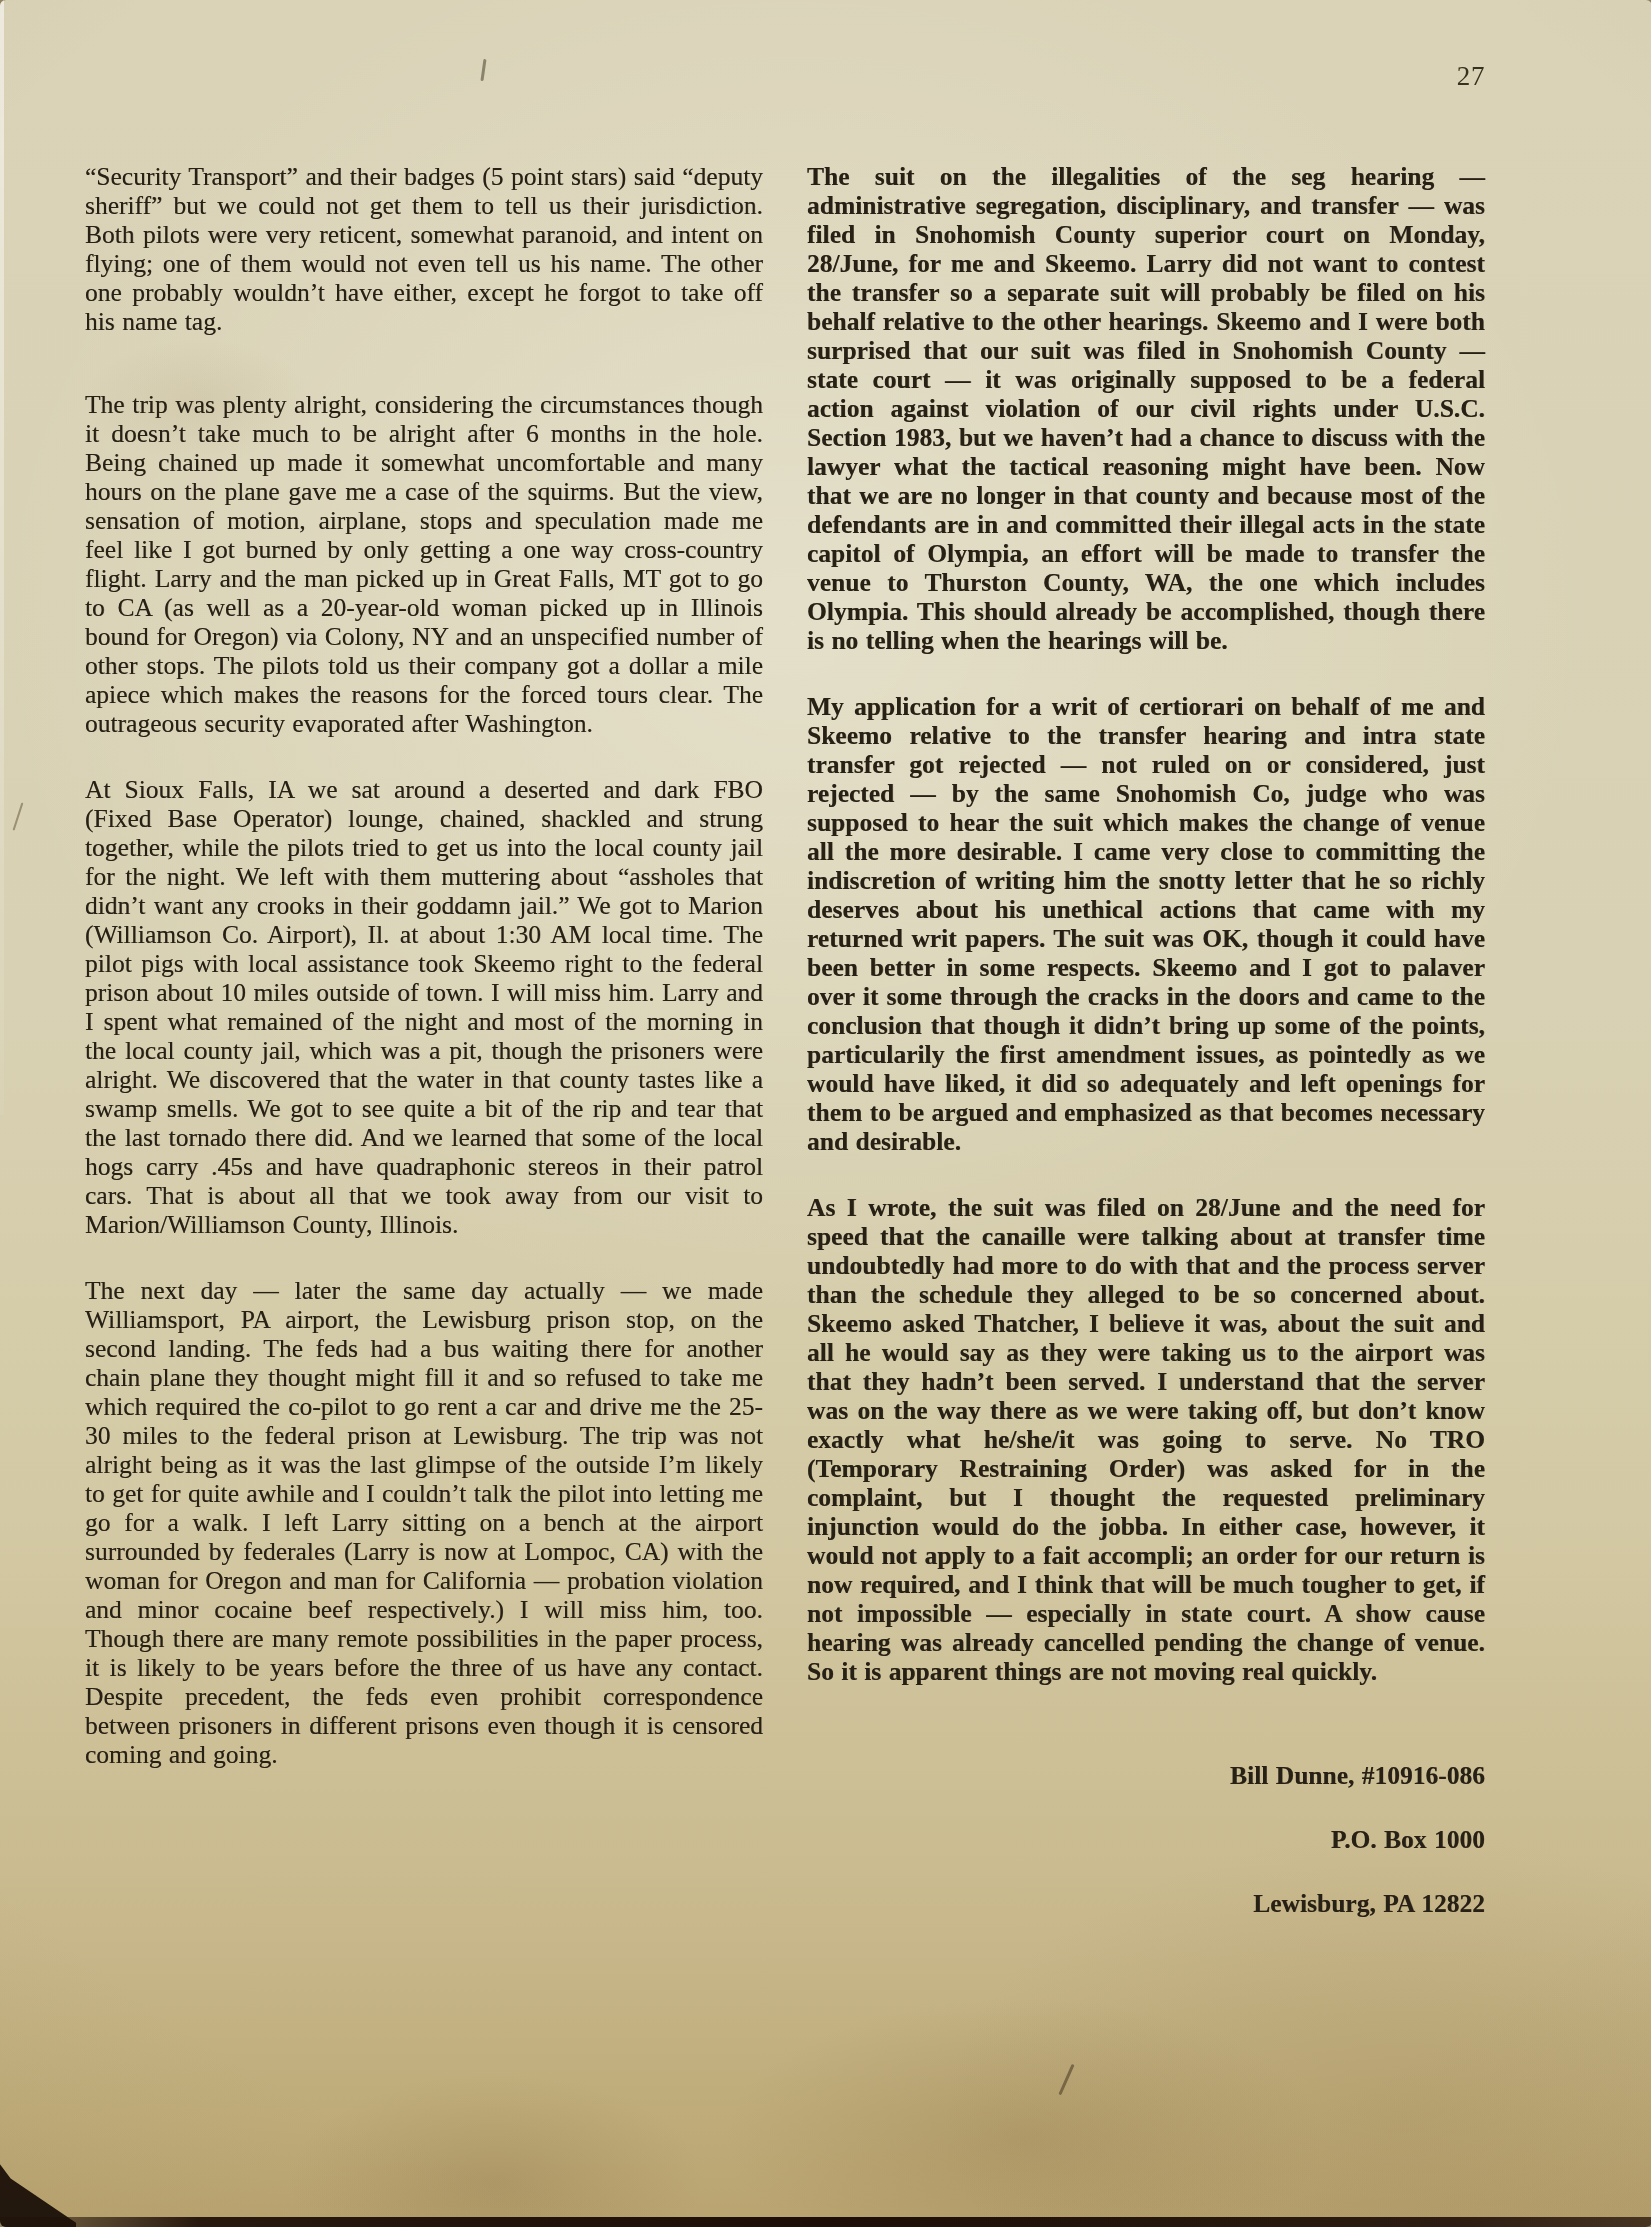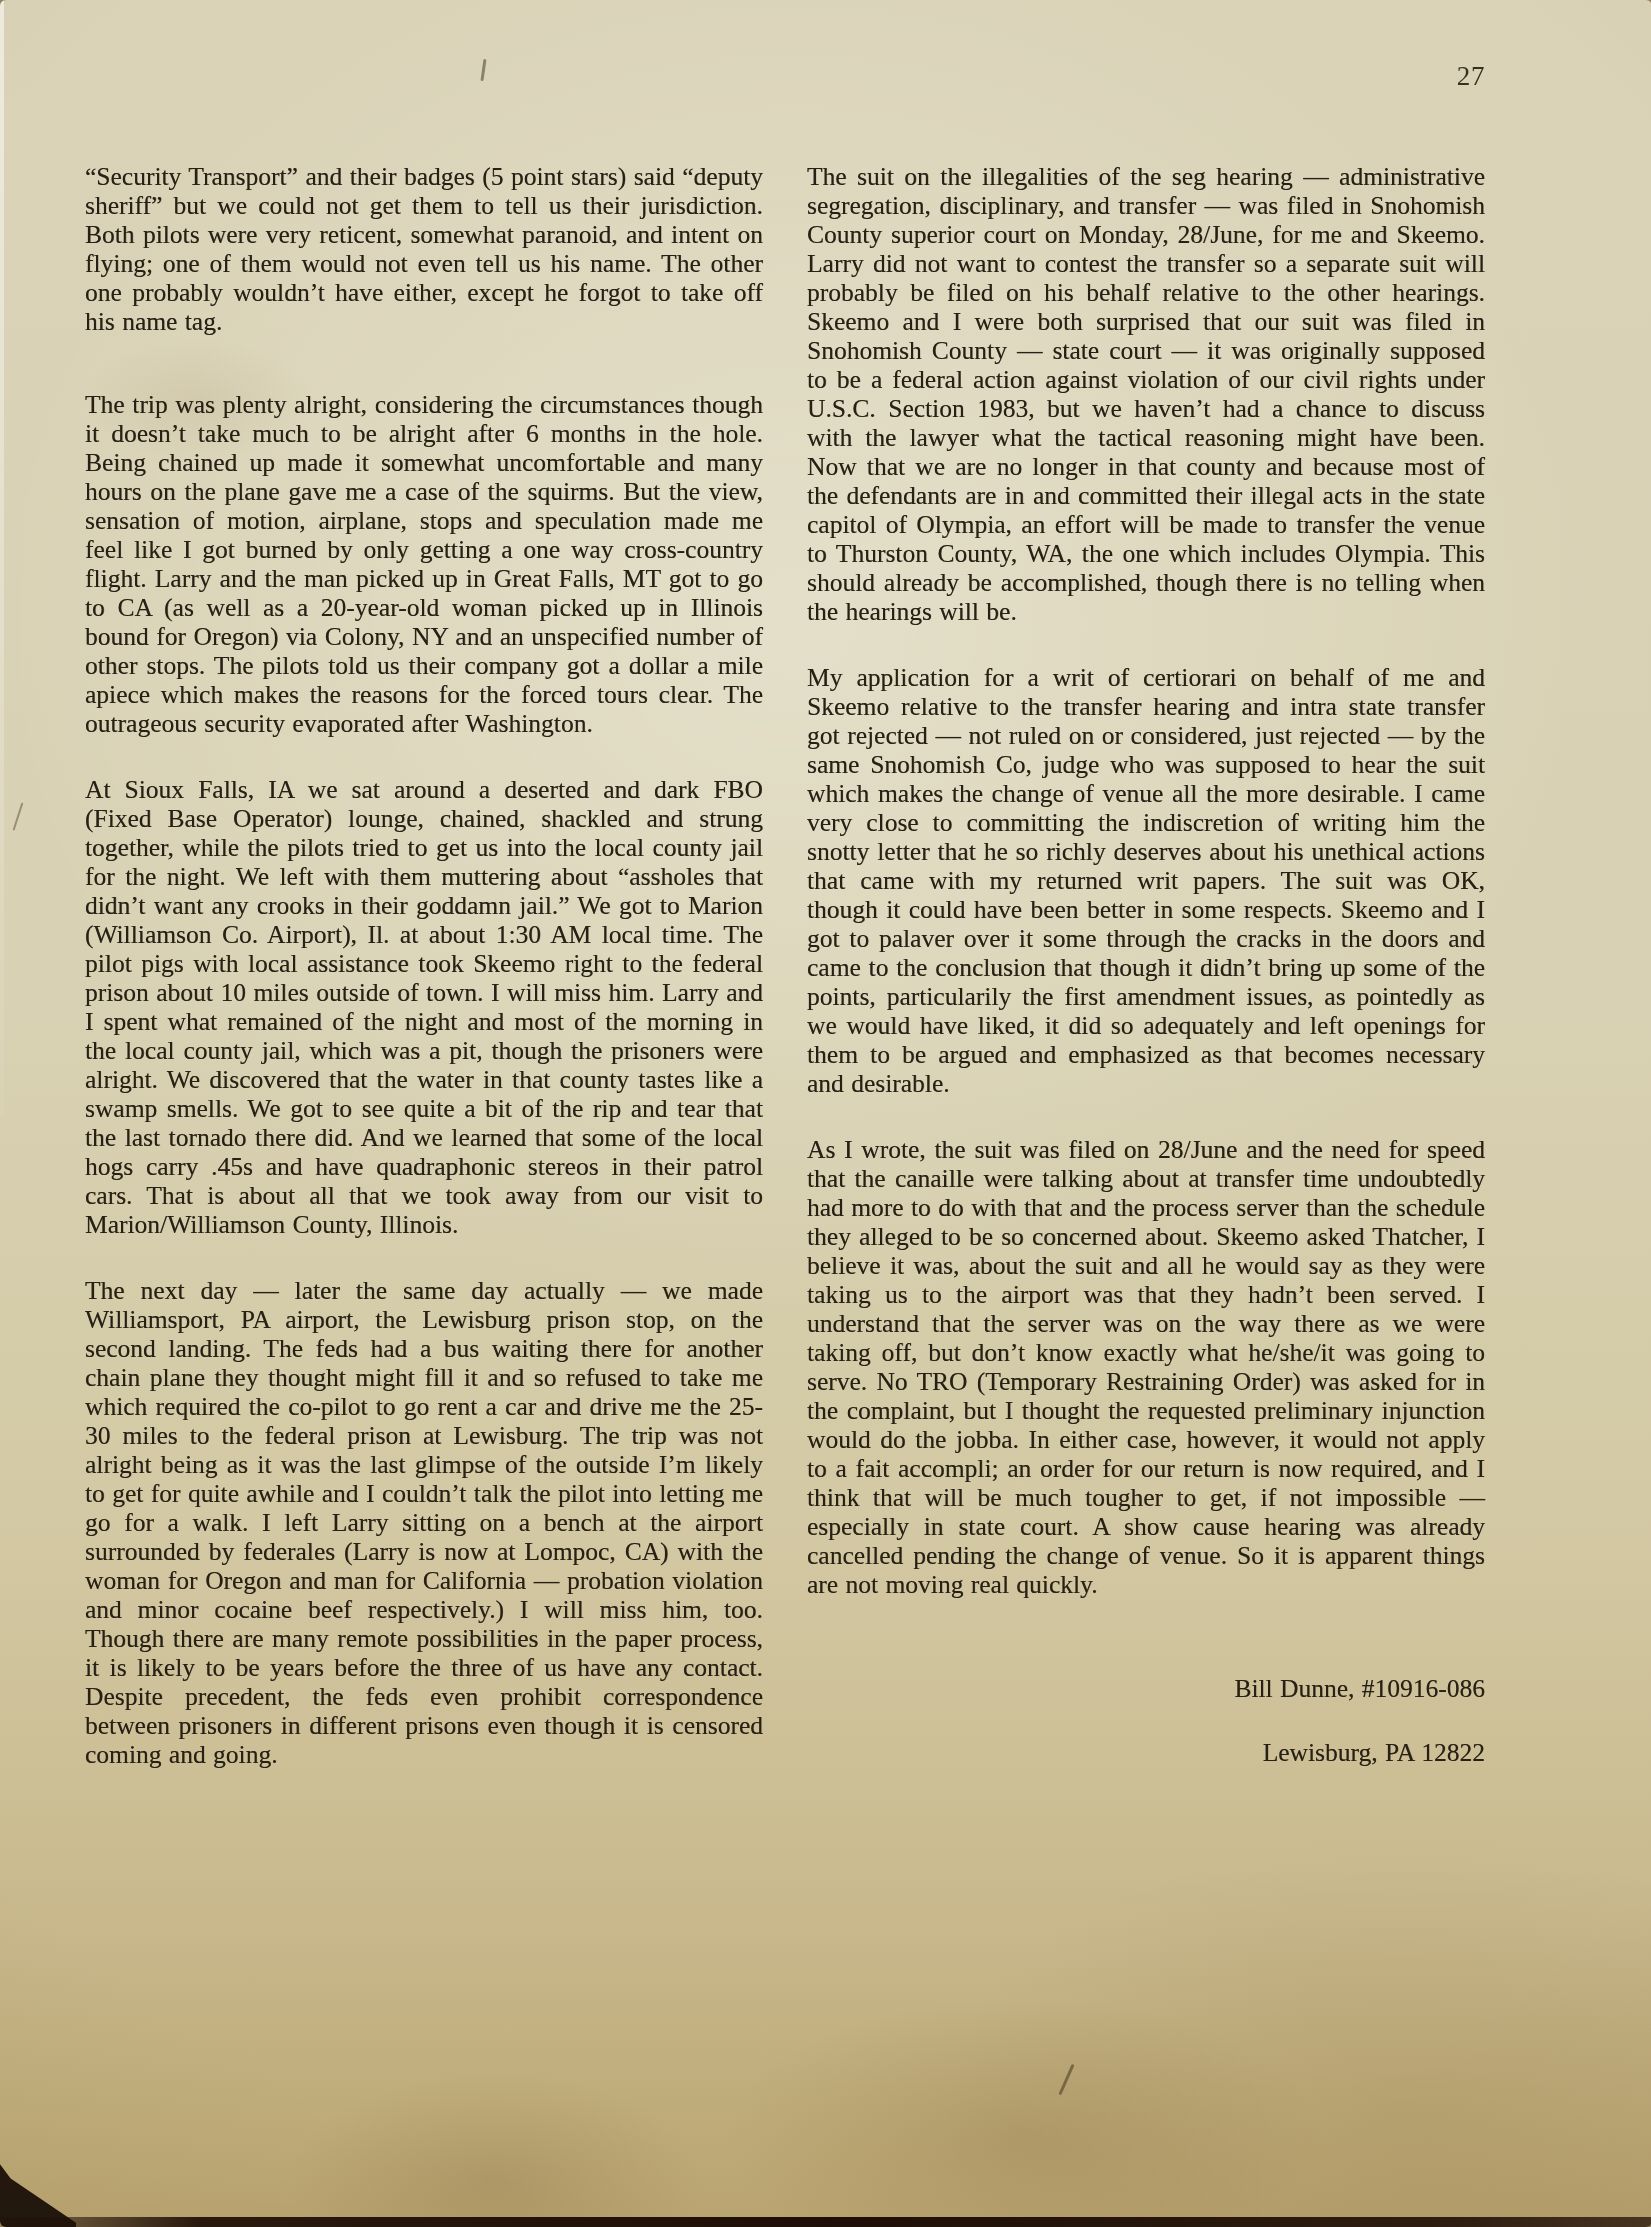--- a/index.html
+++ b/index.html
@@ -63,21 +63,21 @@
     position: absolute;
     top: 162px;
     width: 678px;
     font-size: 25.5px;
     line-height: 29px;
     text-align: justify;
     word-spacing: 1px;
     text-shadow: 0.3px 0.3px 0.4px rgba(55,42,25,0.5);
   }
   .col-left  { left: 85px; }
-  .col-right { left: 807px; }
+  .col-right { left: 807px; font-weight: bold; }
   .col p { margin: 0 0 37px 0; }
   .col-left p.extra-gap { margin-bottom: 54px; }
   .signature {
     margin-top: 42px;
     text-align: right;
     line-height: 32px;
     white-space: pre-line;
   }
   .signature div { margin: 0; }
   .artifact {
@@ -128,20 +128,21 @@
     <p>The next day — later the same day actually — we made Williamsport, PA airport, the Lewisburg prison stop, on the second landing. The feds had a bus waiting there for another chain plane they thought might fill it and so refused to take me which required the co-pilot to go rent a car and drive me the 25-30 miles to the federal prison at Lewisburg. The trip was not alright being as it was the last glimpse of the outside I’m likely to get for quite awhile and I couldn’t talk the pilot into letting me go for a walk. I left Larry sitting on a bench at the airport surrounded by federales (Larry is now at Lompoc, CA) with the woman for Oregon and man for California — probation violation and minor cocaine beef respectively.) I will miss him, too. Though there are many remote possibilities in the paper process, it is likely to be years before the three of us have any contact. Despite precedent, the feds even prohibit correspondence between prisoners in different prisons even though it is censored coming and going.</p>
   </div>
 
   <div class="col col-right">
     <p>The suit on the illegalities of the seg hearing — administrative segregation, disciplinary, and transfer — was filed in Snohomish County superior court on Monday, 28/June, for me and Skeemo. Larry did not want to contest the transfer so a separate suit will probably be filed on his behalf relative to the other hearings. Skeemo and I were both surprised that our suit was filed in Snohomish County — state court — it was originally supposed to be a federal action against violation of our civil rights under U.S.C. Section 1983, but we haven’t had a chance to discuss with the lawyer what the tactical reasoning might have been. Now that we are no longer in that county and because most of the defendants are in and committed their illegal acts in the state capitol of Olympia, an effort will be made to transfer the venue to Thurston County, WA, the one which includes Olympia. This should already be accomplished, though there is no telling when the hearings will be.</p>
     <p>My application for a writ of certiorari on behalf of me and Skeemo relative to the transfer hearing and intra state transfer got rejected — not ruled on or considered, just rejected — by the same Snohomish Co, judge who was supposed to hear the suit which makes the change of venue all the more desirable. I came very close to committing the indiscretion of writing him the snotty letter that he so richly deserves about his unethical actions that came with my returned writ papers. The suit was OK, though it could have been better in some respects. Skeemo and I got to palaver over it some through the cracks in the doors and came to the conclusion that though it didn’t bring up some of the points, particularily the first amendment issues, as pointedly as we would have liked, it did so adequately and left openings for them to be argued and emphasized as that becomes necessary and desirable.</p>
     <p>As I wrote, the suit was filed on 28/June and the need for speed that the canaille were talking about at transfer time undoubtedly had more to do with that and the process server than the schedule they alleged to be so concerned about. Skeemo asked Thatcher, I believe it was, about the suit and all he would say as they were taking us to the airport was that they hadn’t been served. I understand that the server was on the way there as we were taking off, but don’t know exactly what he/she/it was going to serve. No TRO (Temporary Restraining Order) was asked for in the complaint, but I thought the requested preliminary injunction would do the jobba. In either case, however, it would not apply to a fait accompli; an order for our return is now required, and I think that will be much tougher to get, if not impossible — especially in state court. A show cause hearing was already cancelled pending the change of venue. So it is apparent things are not moving real quickly.</p>
 
     <div class="signature">
       <div>Bill Dunne, #10916-086</div>
+      <div>P.O. Box 1000</div>
       <div>Lewisburg, PA 12822</div>
     </div>
   </div>
 
   <div class="corner-wedge"></div>
   <div class="bottom-band"></div>
 
 </div>
 
 

